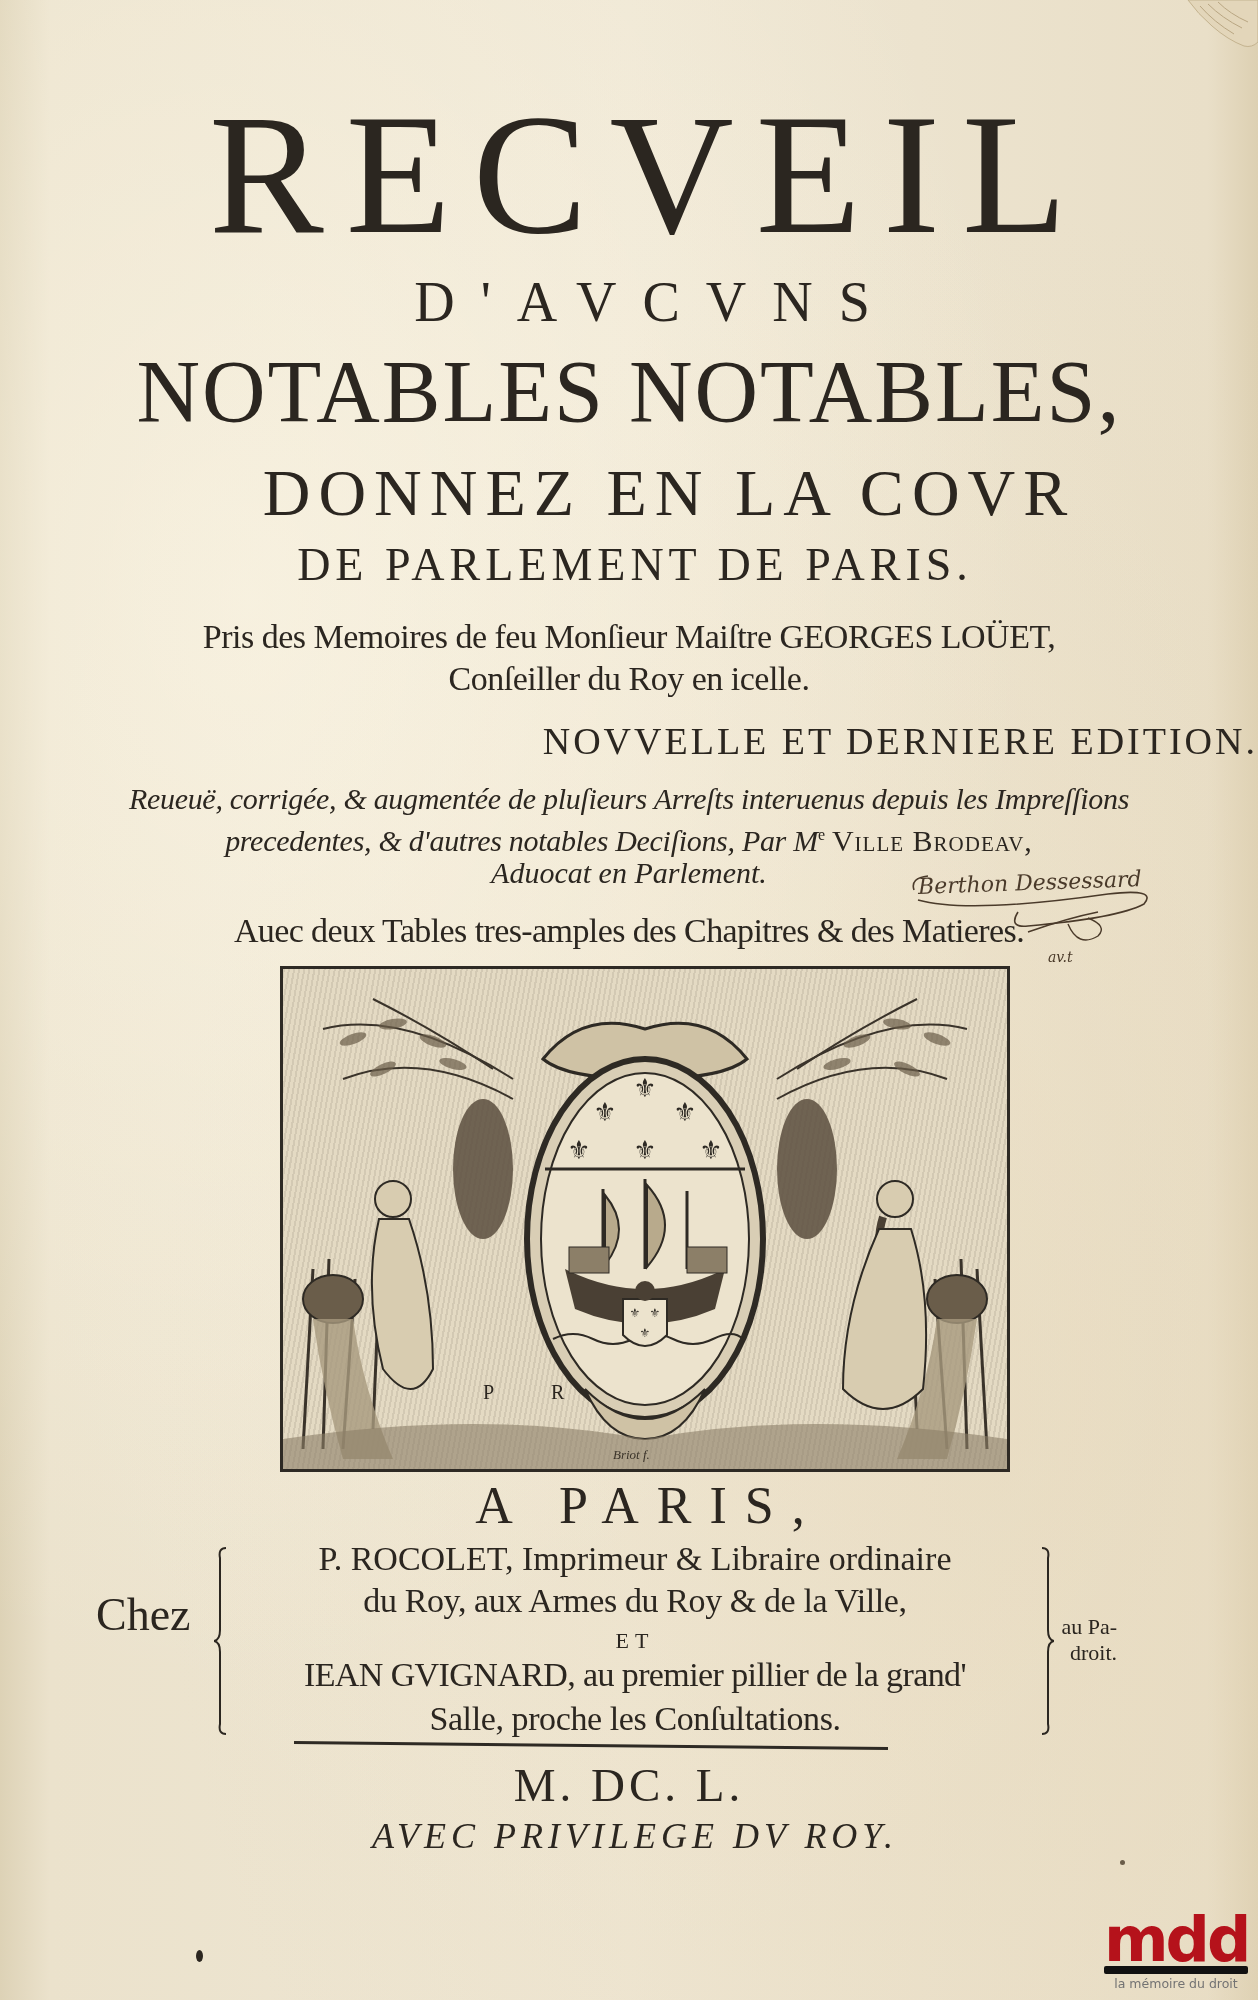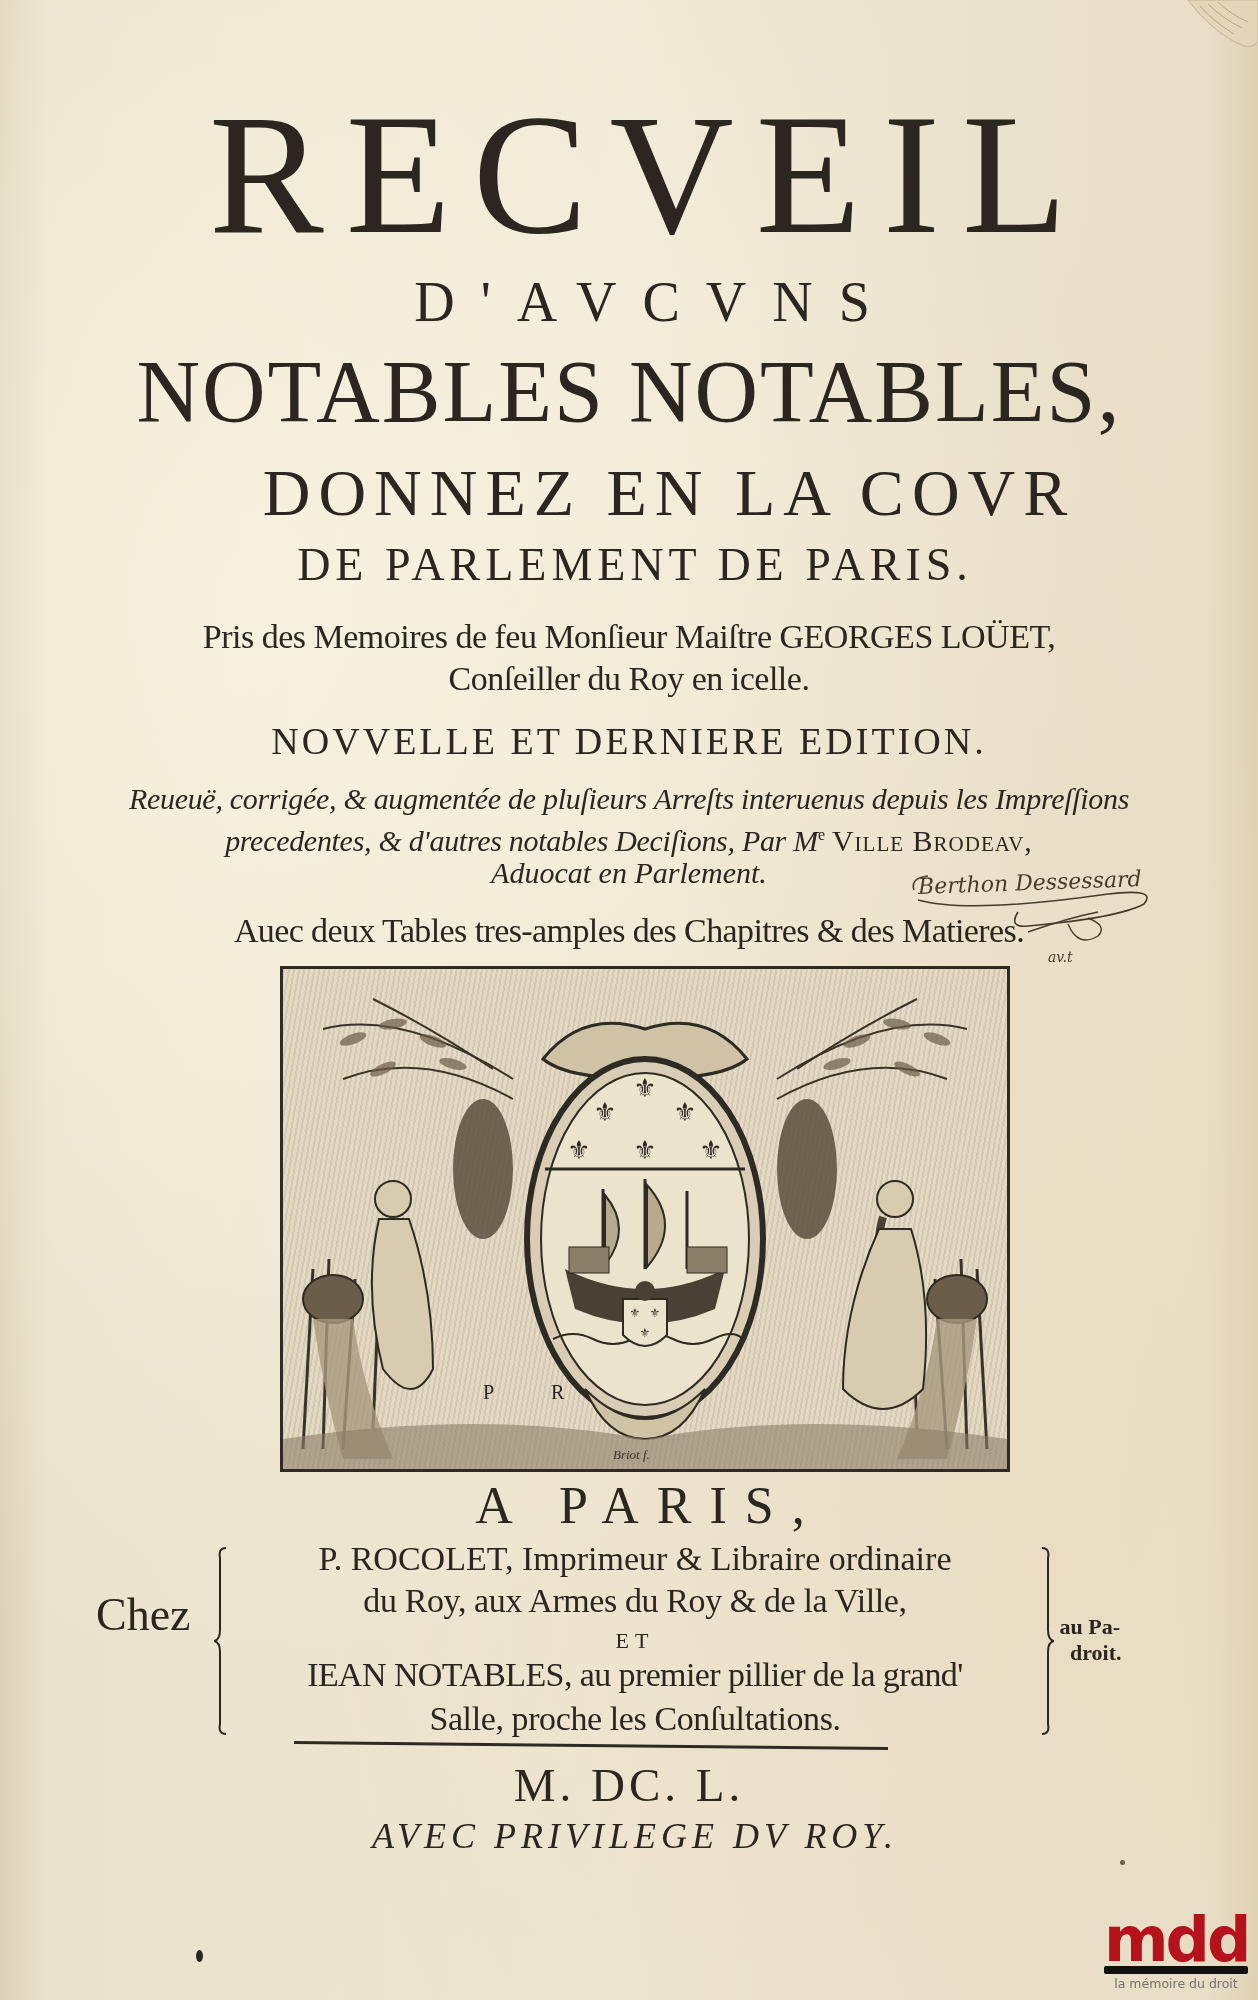--- a/index.html
+++ b/index.html
@@ -18,21 +18,21 @@
     .center { left:0; width:1258px; text-align:center; }
     .line { white-space:nowrap; }
 
     .t-recveil { top:88px; font-size:172px; letter-spacing:22px; line-height:172px; font-weight:normal; padding-left:20px; }
     .t-daucuns { top:272px; font-size:56px; letter-spacing:26px; line-height:60px; padding-left:26px; }
     .t-notables { top:346px; font-size:88px; letter-spacing:2px; line-height:92px; }
     .t-donnez { top:458px; font-size:66px; letter-spacing:8px; line-height:70px; padding-left:40px; }
     .t-parlement { top:540px; font-size:46px; letter-spacing:5px; line-height:50px; padding-left:6px; }
     .t-pris { top:618px; font-size:34px; line-height:38px; letter-spacing:-0.5px; }
     .t-conseiller { top:660px; font-size:34px; line-height:38px; letter-spacing:-0.5px; }
-    .t-nouvelle { top:720px; font-size:38px; letter-spacing:3px; line-height:42px; }
+    .t-nouvelle { top:720px; font-size:38px; letter-spacing:3px; line-height:42px;text-align:right; }
     .t-revue1 { top:782px; font-size:30px; line-height:34px; font-style:italic; letter-spacing:-0.3px; }
     .t-revue2 { top:818px; font-size:30px; line-height:34px; font-style:italic; letter-spacing:-0.3px; }
     .t-revue3 { top:856px; font-size:30px; line-height:34px; font-style:italic; }
     .t-avec { top:912px; font-size:34px; line-height:38px; letter-spacing:-0.6px; }
     .smallcaps { font-style:normal; font-variant:small-caps; letter-spacing:1px; }
 
     .signature {
       top:868px; left:908px; width:260px; height:90px;
       font-family:"DejaVu Serif", serif; font-style:italic; font-size:22px; color:#4a3a2a;
     }
@@ -55,21 +55,21 @@
 
     .chez { top:1590px; left:96px; font-size:46px; line-height:50px; }
     .brace-left { left:214px; top:1546px; width:14px; height:190px; }
     .brace-right { left:1040px; top:1546px; width:14px; height:190px; }
     .imprint { left:220px; width:830px; text-align:center; }
     .imp1 { top:1540px; font-size:34px; line-height:38px; }
     .imp2 { top:1582px; font-size:34px; line-height:38px; letter-spacing:-0.4px; }
     .imp3 { top:1628px; font-size:22px; line-height:26px; letter-spacing:6px; }
     .imp4 { top:1656px; font-size:34px; line-height:38px; letter-spacing:-0.6px; }
     .imp5 { top:1700px; font-size:34px; line-height:38px; letter-spacing:-0.4px; }
-    .palais { left:1058px; top:1614px; font-size:22px; line-height:26px; text-align:center;font-weight:bold; }
+    .palais { left:1058px; top:1614px; font-size:22px; line-height:26px; text-align:right; }
 
     .rule { top:1744px; left:294px; width:594px; height:3px; background:#2e2a24; transform:rotate(0.6deg); }
     .t-date { top:1756px; font-size:47px; line-height:58px; letter-spacing:4px; }
     .t-privilege { top:1816px; font-size:36px; line-height:40px; font-style:italic; letter-spacing:5px; padding-left:6px; }
 
     .mdd-logo { left:1100px; top:1890px; width:152px; height:108px; }
     .mdd-letters { position:absolute; left:4px; top:15px; font-family:"DejaVu Sans", sans-serif; font-size:62px; line-height:70px; color:#b5121b; letter-spacing:-3px; font-weight:bold; }
     .mdd-bar { position:absolute; left:4px; top:76px; width:144px; height:8px; background:#111; border-radius:2px; }
     .mdd-tag { position:absolute; left:0; top:86px; width:152px; text-align:center; font-family:"DejaVu Sans", sans-serif; font-size:12.5px; color:#737373; white-space:nowrap; }
 
@@ -216,21 +216,21 @@
 </div>
 <div class="abs brace-right">
   <svg width="14" height="190" viewBox="0 0 14 190">
     <path d="M2 2 Q10 2 8 12 L8 84 Q8 94 14 95 Q8 96 8 106 L8 178 Q10 188 2 188" stroke="#2b2620" stroke-width="2" fill="none"></path>
   </svg>
 </div>
 
 <div class="abs imprint line imp1">P. ROCOLET, Imprimeur &amp; Libraire ordinaire</div>
 <div class="abs imprint line imp2">du Roy, aux Armes du Roy &amp; de la Ville,</div>
 <div class="abs imprint line imp3">ET</div>
-<div class="abs imprint line imp4">IEAN NOTABLES, au premier pillier de la grand'</div>
+<div class="abs imprint line imp4">IEAN GVIGNARD, au premier pillier de la grand'</div>
 <div class="abs imprint line imp5">Salle, proche les Conſultations.</div>
 
 <div class="abs palais">
   <div>au Pa-</div>
   <div style="padding-left:12px">droit.</div>
 </div>
 
 <div class="abs rule"></div>
 
 <div class="abs center line t-date">M. DC. L.</div>

